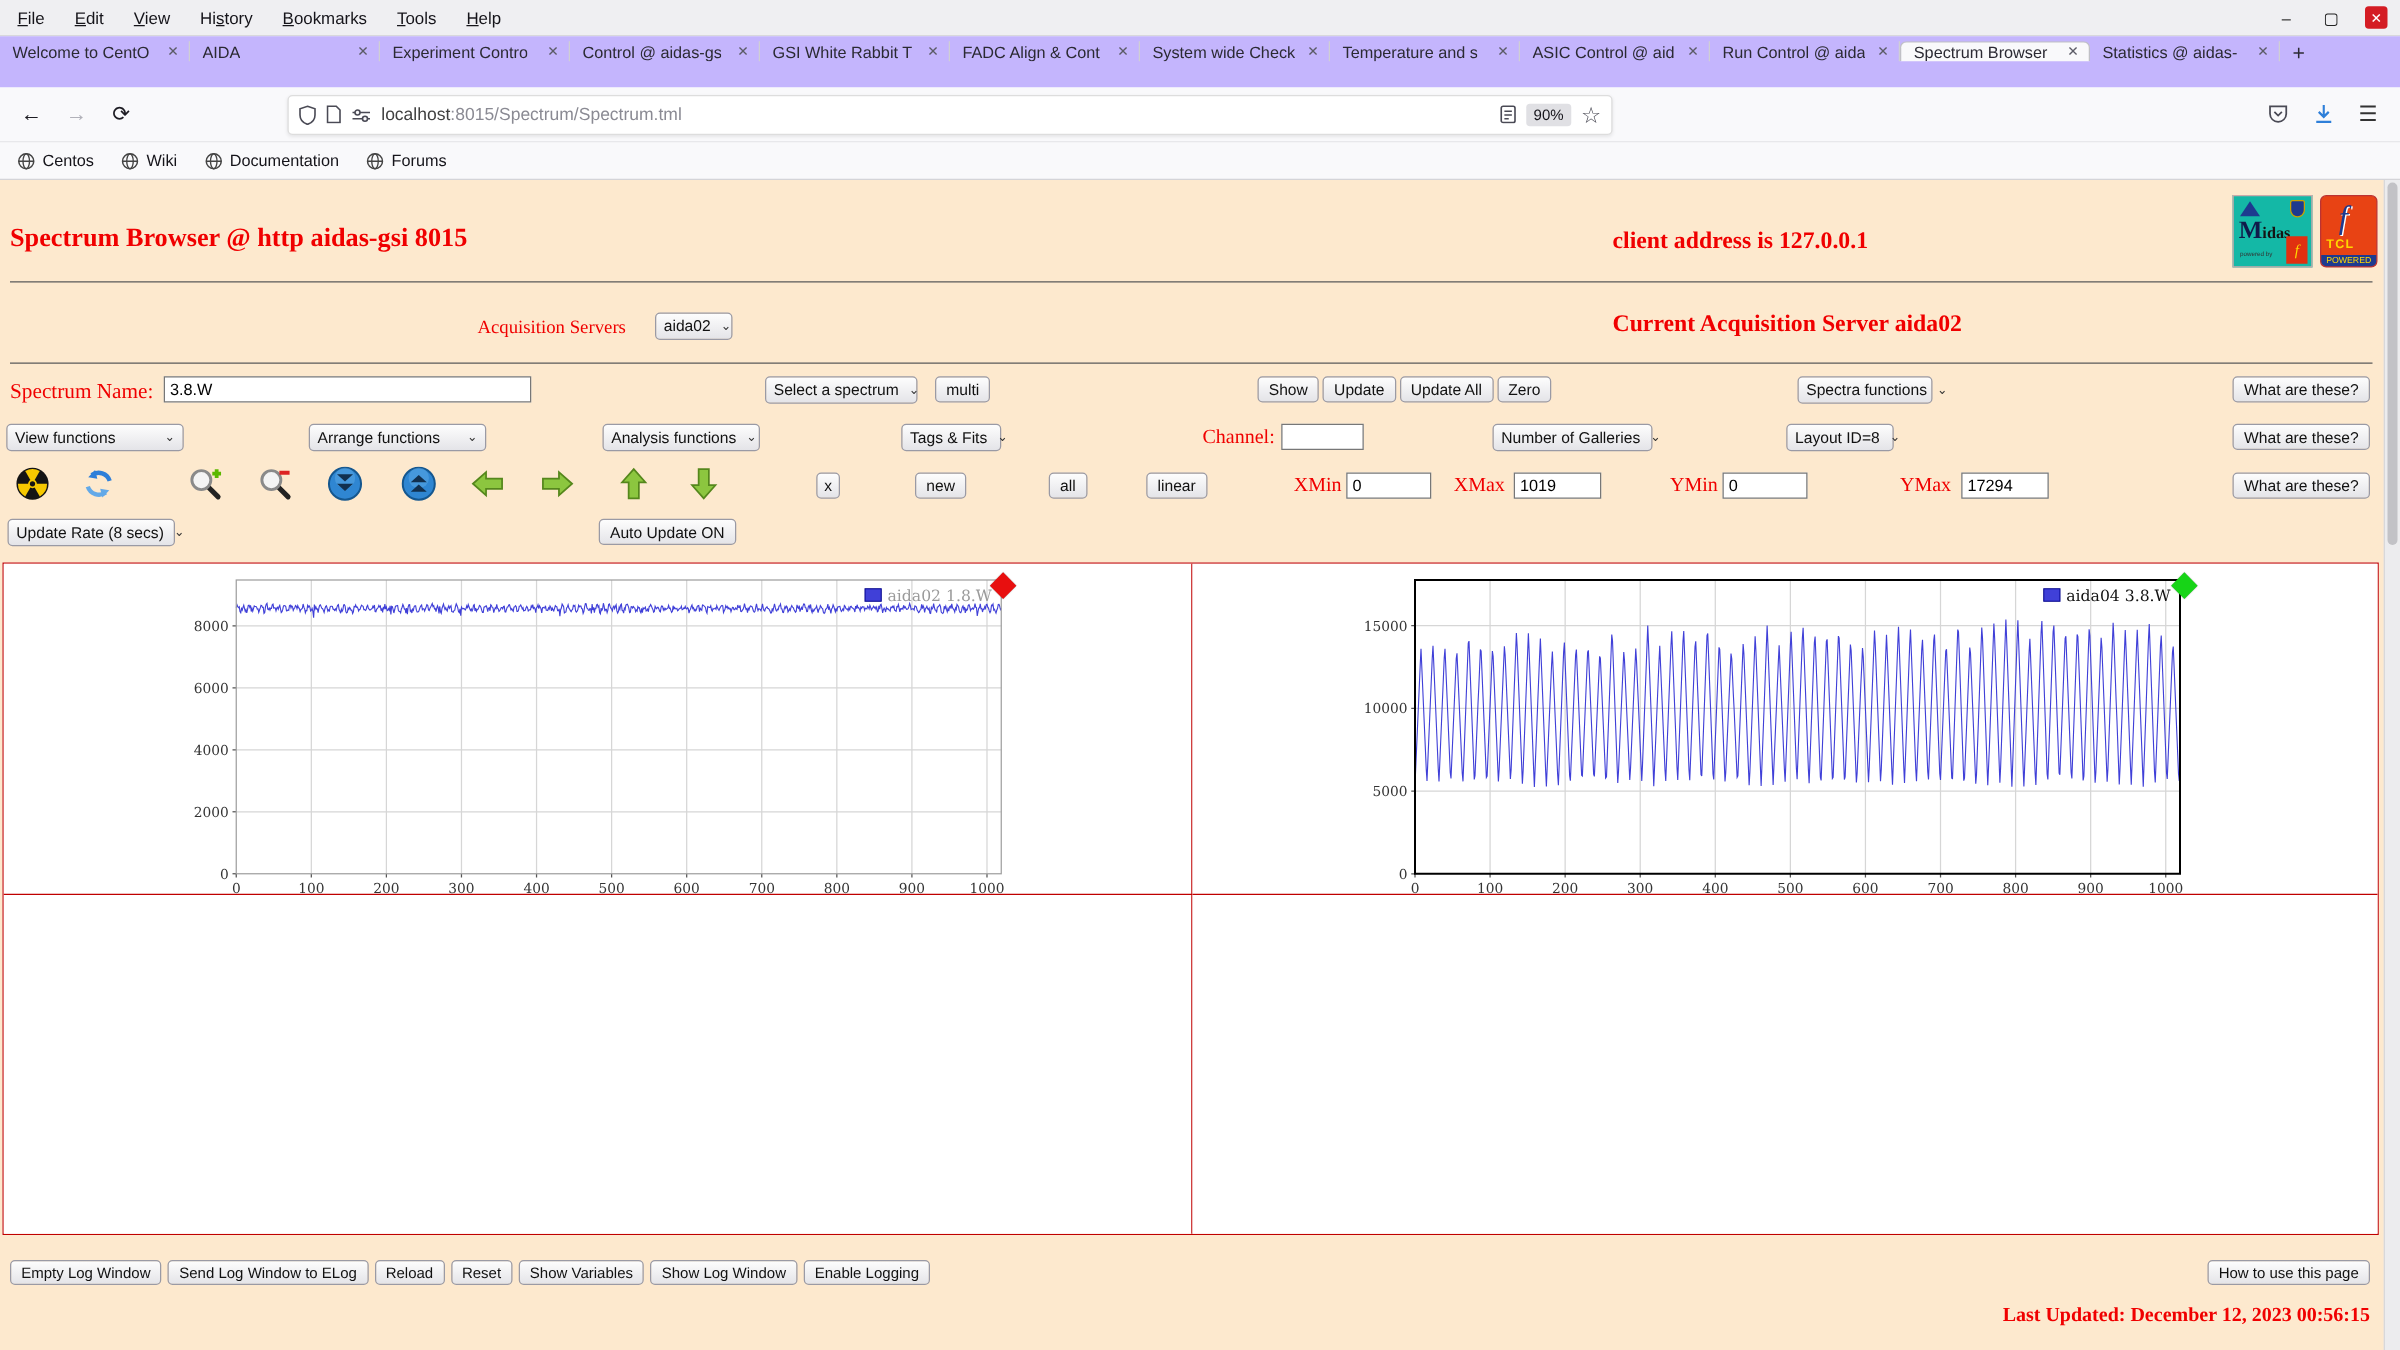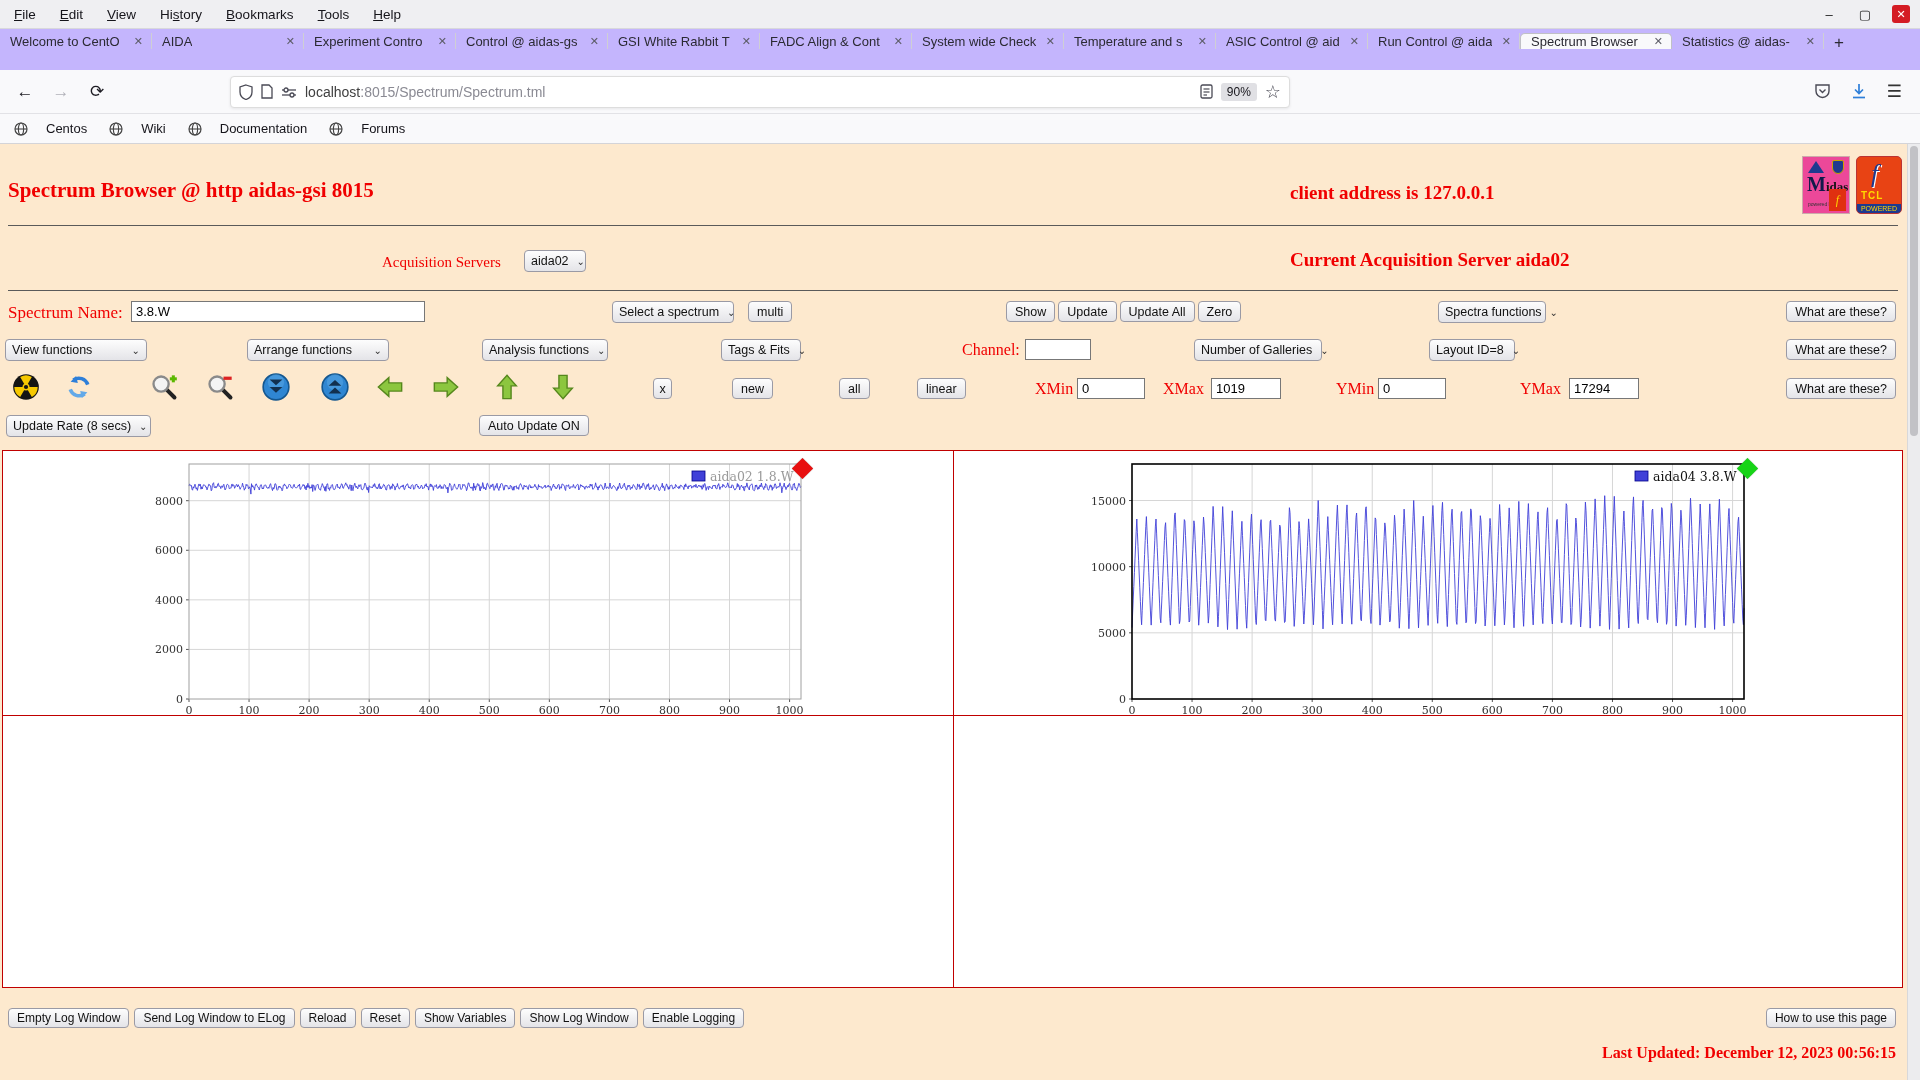--- a/index.html
+++ b/index.html
@@ -27,21 +27,21 @@
   .navbtn.disabled { color:#b1b1b9; }
   .urlbar { flex:1; max-width:1060px; margin-left:110px; height:32px; background:#fff; border:1px solid #ddd; border-radius:4px; box-shadow:0 1px 3px rgba(0,0,0,.08); display:flex; align-items:center; padding:0 8px; gap:8px; }
   .urlbar .host { font-size:14px; color:#404040; }
   .urlbar .path { font-size:14px; color:#8a8a93; }
   .urltext { flex:1; white-space:nowrap; overflow:hidden; }
   .zoombadge { background:#e0e0e4; border-radius:3px; font-size:12px; padding:2px 6px; color:#15141a; }
   .chromeicon { color:#4a4a55; font-size:15px; display:flex; align-items:center; }
   .right-icons { display:flex; gap:20px; align-items:center; margin-left:auto; padding-right:6px; }
 
   .bookmarksbar { height:30px; background:#f9f9fb; border-bottom:1px solid #d4d4d8; display:flex; align-items:center; gap:22px; padding:0 14px; font-size:13px; color:#15141a; }
-  .bookmark { display:flex; align-items:center; gap:18px; }
+  .bookmark { display:flex; align-items:center; gap:6px; }
 
   
   .content { position:absolute; top:144px; left:0; right:0; bottom:0; background:#fde9ce; }
   .serif-red { font-family:"Liberation Serif", serif; color:#f00000; }
   .page-title { position:absolute; left:8px; top:34px; font-size:21px; font-weight:bold; }
   .client-addr { position:absolute; left:1290px; top:38px; font-size:19px; font-weight:bold; }
   .hr { position:absolute; left:8px; right:22px; border-top:1px solid #5a5a5a; }
 
   .acq-label { position:absolute; left:382px; top:110px; font-size:15px; }
   .current-acq { position:absolute; left:1290px; top:105px; font-size:19px; font-weight:bold; }
@@ -64,21 +64,21 @@
   .footer-btns { position:absolute; left:8px; top:864px; display:flex; gap:5px; }
   .footer-btns .btn, .help-btn { font-size:12px; height:20px; }
   .help-btn { position:absolute; right:24px; top:864px; }
   .last-updated { position:absolute; right:24px; top:900px; font-size:16px; font-weight:bold; }
 
   .scrollbar { position:absolute; right:0; top:0; bottom:0; width:13px; background:#ececee; border-left:1px solid #d8d8da; }
   .scroll-thumb { position:absolute; top:2px; left:2px; width:8px; height:290px; background:#c2c2c6; border-radius:5px; }
 
   
   .logos { position:absolute; right:18px; top:12px; display:flex; gap:6px; }
-  .midas-logo { width:48px; height:58px; background:#ec4899; position:relative; border:1px solid #caa; }
+  .midas-logo { width:64px; height:58px; background:#14b8a6; position:relative; border:1px solid #caa; }
   .midas-logo .tri { position:absolute; left:5px; top:4px; width:0; height:0; border-left:8px solid transparent; border-right:8px solid transparent; border-bottom:12px solid #1d3a8f; }
   .midas-logo .shield { position:absolute; right:5px; top:3px; width:12px; height:14px; background:#1d3a8f; border-radius:2px 2px 6px 6px; border:1px solid #caa200; }
   .midas-logo .word { position:absolute; left:4px; top:16px; font-family:"Liberation Serif",serif; color:#101a4a; font-size:20px; font-weight:bold; }
   .midas-logo .word small { font-size:13px; color:#141414; font-weight:bold; }
   .midas-logo .pb { position:absolute; left:5px; bottom:6px; font-size:5px; color:#333; }
   .midas-logo .mini { position:absolute; right:3px; bottom:2px; width:17px; height:22px; background:#e03010; color:#ffd700; font-size:12px; font-style:italic; display:flex; align-items:center; justify-content:center; font-family:"Liberation Serif",serif; }
   .tcl-logo { width:46px; height:58px; background:#e84314; border-radius:5px; position:relative; border:1px solid #b33; }
   .tcl-logo .feather { position:absolute; left:14px; top:2px; font-size:26px; color:#1d3a8f; font-style:italic; font-family:"Liberation Serif",serif; text-shadow:1px 1px 0 #fff; }
   .tcl-logo .tcl { position:absolute; left:4px; bottom:12px; color:#ffd700; font-size:10px; font-weight:bold; letter-spacing:1px; }
   .tcl-logo .pow { position:absolute; left:0; right:0; bottom:0; background:#1d3a8f; color:#ffd700; font-size:7px; text-align:center; padding:1px 0; border-radius:0 0 4px 4px; }
@@ -400,21 +400,21 @@
     <div class="abs serif-red rl" style="left:1035px; top:236px;">XMin</div>
     <input class="inp abs" style="left: 1077px; top: 234px; width: 68px;" value="0">
     <div class="abs serif-red rl" style="left:1163px; top:236px;">XMax</div>
     <input class="inp abs" style="left: 1211px; top: 234px; width: 70px;" value="1019">
     <div class="abs serif-red rl" style="left:1336px; top:236px;">YMin</div>
     <input class="inp abs" style="left: 1378px; top: 234px; width: 68px;" value="0">
     <div class="abs serif-red rl" style="left:1520px; top:236px;">YMax</div>
     <input class="inp abs" style="left: 1569px; top: 234px; width: 70px;" value="17294">
     <button class="btn abs" style="right:24px; top:234px;">What are these?</button>
 
-    <div class="sel abs" style="left:6px; top:271px; width:145px;">
+    <div class="sel abs" style="left:6px; top:271px; width:134px;">
       <span>Update Rate (8 secs)</span>
         <span class="chev">⌄</span>
     </div>
     <button class="btn abs" style="left:479px; top:271px;">Auto Update ON</button>
 
     <div class="charts">
       <div class="cell br bb">
         <div id="chart-left" class="abs" style="left:141px; top:3px;"><svg width="670" height="262">
               <rect x="45" y="10" width="612" height="235" fill="#ffffff"></rect>
               <line x1="45" y1="245" x2="45" y2="248" stroke="#555"></line>

